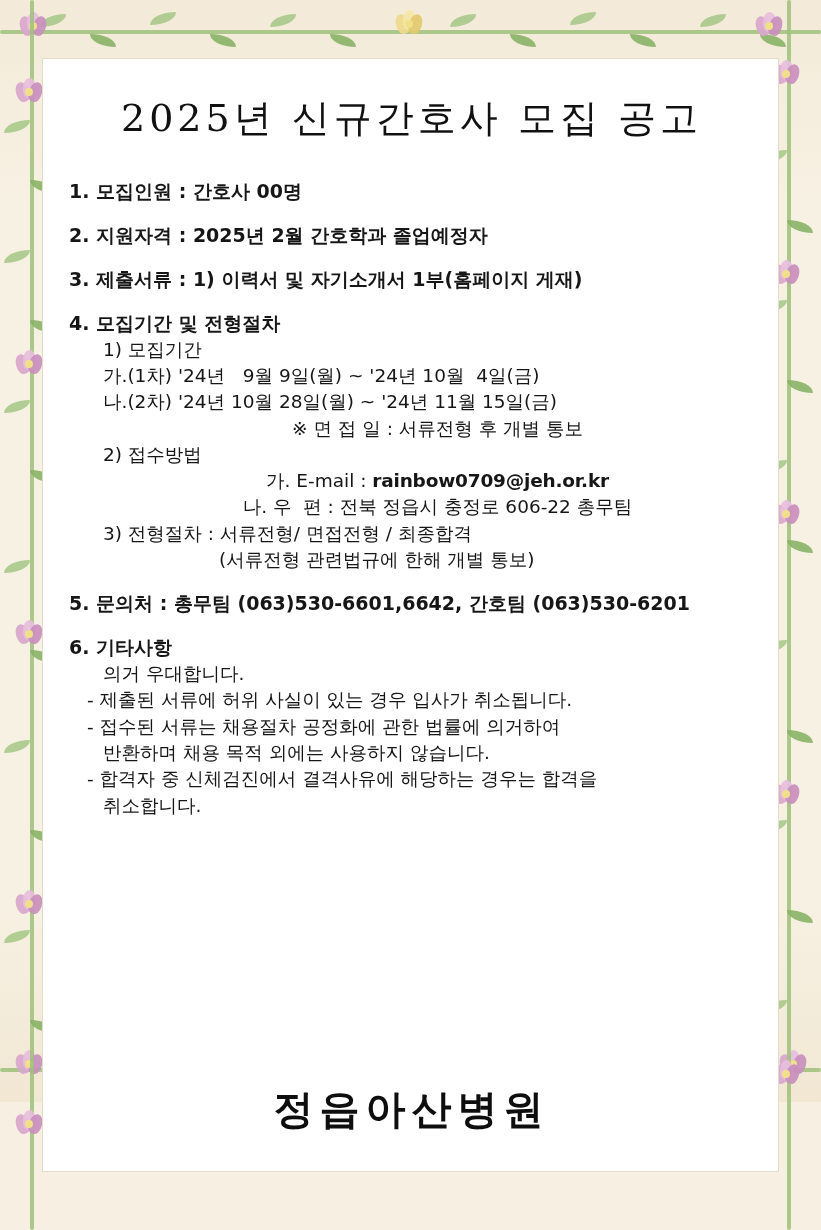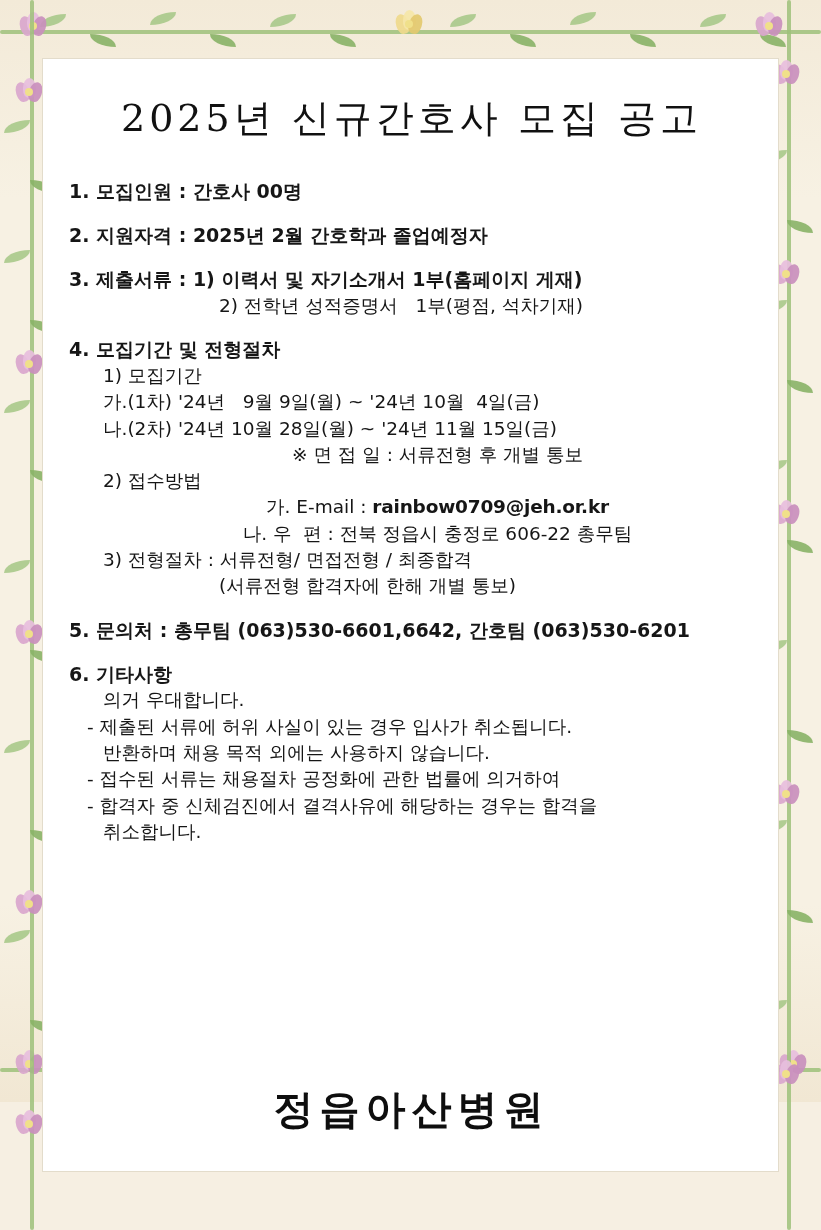--- a/index.html
+++ b/index.html
@@ -318,46 +318,45 @@
       <div class="section">
         <div class="line heading">1. 모집인원 : 간호사 00명</div>
       </div>
 
       <div class="section">
         <div class="line heading">2. 지원자격 : 2025년 2월 간호학과 졸업예정자</div>
       </div>
 
       <div class="section">
         <div class="line heading">3. 제출서류 : 1) 이력서 및 자기소개서 1부(홈페이지 게재)</div>
-        <div class="line indent4">2) 전학년 성적증명서   1부(평점, 석차기재)</div>
       </div>
 
       <div class="section">
         <div class="line heading">4. 모집기간 및 전형절차</div>
         <div class="line indent1">1) 모집기간</div>
         <div class="line indent1">가.(1차) '24년   9월 9일(월) ~ '24년 10월  4일(금)</div>
         <div class="line indent1">나.(2차) '24년 10월 28일(월) ~ '24년 11월 15일(금)</div>
         <div class="line indent2">※ 면 접 일 : 서류전형 후 개별 통보</div>
         <div class="line indent1">2) 접수방법</div>
         <div class="line indent2"><span>가. E-mail : </span><span class="email">rainbow0709@jeh.or.kr</span></div>
         <div class="line indent2">나. 우  편 : 전북 정읍시 충정로 606-22 총무팀</div>
         <div class="line indent1">3) 전형절차 : 서류전형/ 면접전형 / 최종합격</div>
-        <div class="line indent4">(서류전형 합격자에 한해 개별 통보)</div>
+        <div class="line indent4">(서류전형 관련법규에 한해 개별 통보)</div>
       </div>
 
       <div class="section">
         <div class="line heading">5. 문의처 : 총무팀 (063)530-6601,6642, 간호팀 (063)530-6201</div>
       </div>
 
       <div class="section">
         <div class="line heading">6. 기타사항</div>
         <div class="line indent1">의거 우대합니다.</div>
         <div class="line indent-sub">- 제출된 서류에 허위 사실이 있는 경우 입사가 취소됩니다.</div>
+        <div class="line indent-sub">- 접수된 서류는 채용절차 공정화에 관한 법률에 의거하여</div>
         <div class="line indent1">반환하며 채용 목적 외에는 사용하지 않습니다.</div>
-        <div class="line indent-sub">- 접수된 서류는 채용절차 공정화에 관한 법률에 의거하여</div>
         <div class="line indent-sub">- 합격자 중 신체검진에서 결격사유에 해당하는 경우는 합격을</div>
         <div class="line indent1">취소합니다.</div>
       </div>
 
     </div>
 
     <div class="hospital">정읍아산병원</div>
   </div>
 
 </div>

